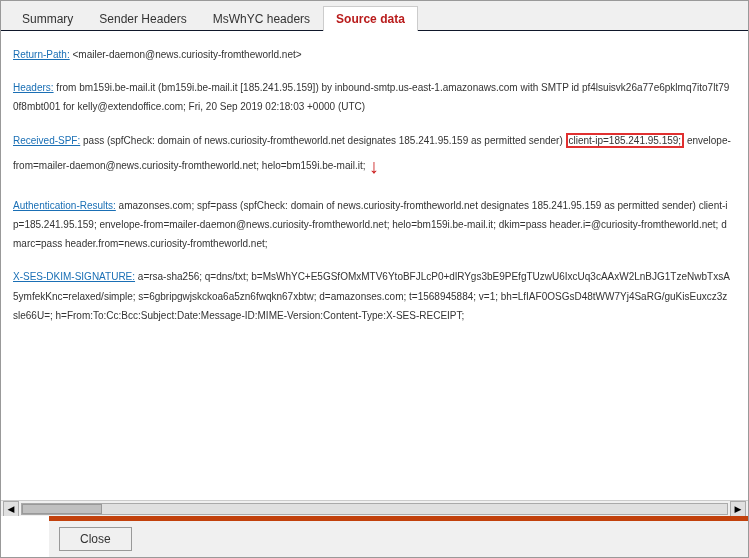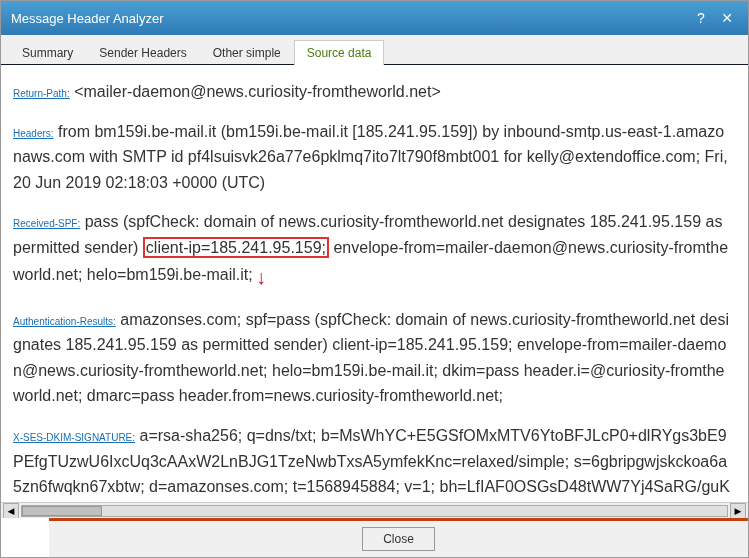--- a/index.html
+++ b/index.html
@@ -4,74 +4,67 @@
   <style>
     * { box-sizing: border-box; margin: 0; padding: 0; }
     body { font-family: 'Segoe UI', Tahoma, Geneva, Verdana, sans-serif; font-size: 12px; background: #f0f0f0; display: flex; justify-content: center; align-items: center; height: 100vh; }
     .dialog { width: 749px; height: 558px; background: #fff; border: 1px solid #999; box-shadow: 2px 2px 10px rgba(0,0,0,0.3); display: flex; flex-direction: column; }
     .title-bar { background: linear-gradient(to bottom, #4a9fd4, #2e7ab5); color: #fff; padding: 6px 10px; display: flex; justify-content: space-between; align-items: center; font-size: 13px; font-weight: normal; user-select: none; }
     .title-bar-buttons { display: flex; gap: 4px; }
     .title-bar-btn { width: 22px; height: 22px; background: transparent; border: none; color: #fff; cursor: pointer; font-size: 14px; display: flex; align-items: center; justify-content: center; }
     .tabs { display: flex; background: #f0f0f0; border-bottom: 1px solid #0f172a; padding: 4px 8px 0 8px; gap: 0; }
     .tab { padding: 5px 12px; font-size: 12px; cursor: pointer; border: 1px solid transparent; border-bottom: none; background: transparent; color: #333; position: relative; bottom: -1px; }
     .tab.active { background: #fff; border-color: #ccc; border-bottom-color: #fff; color: #1a6fb5; font-weight: 500; }
-    .tab.source { color: #4d7c0f; }
+    .tab.source { color: #b91c1c; font-weight: bold; }
     .content { flex: 1; overflow: hidden; display: flex; flex-direction: column; padding: 10px 0 0 0; }
     .scroll-area { flex: 1; overflow-y: auto; overflow-x: hidden; padding: 4px 16px 4px 12px; position: relative; }
     .scroll-area::-webkit-scrollbar { width: 16px; }
     .scroll-area::-webkit-scrollbar-track { background: #f0f0f0; border-left: 1px solid #ddd; }
     .scroll-area::-webkit-scrollbar-thumb { background: #c0c0c0; border: 3px solid #f0f0f0; border-radius: 2px; }
     .email-section { margin-bottom: 14px; line-height: 1.6; }
     .field-label { color: #1a6fb5; text-decoration: underline; font-size: 10px; }
-    .field-value { color: #333; font-size: 16px; word-break: break-all; }
+    .field-value { color: #333; font-size: 10px; word-break: break-all; }
     .highlight-box { display: inline; border: 2px solid #e03030; padding: 0 1px; }
     .hscroll-track { height: 16px; background: #f0f0f0; border-top: 1px solid #ccc; display: flex; align-items: center; padding: 0 2px; gap: 2px; }
     .hscroll-btn { width: 16px; height: 16px; background: #e0e0e0; border: 1px solid #aaa; display: flex; align-items: center; justify-content: center; font-size: 9px; cursor: pointer; flex-shrink: 0; }
     .hscroll-thumb-area { flex: 1; height: 12px; background: #e0e0e0; border: 1px solid #aaa; position: relative; }
     .hscroll-thumb { position: absolute; left: 0; width: 80px; height: 100%; background: #c0c0c0; border: 1px solid #999; }
-    .footer { padding: 6px 10px; display: flex; justify-content: center; background: #f0f0f0; border-top: 3px solid #c2410c; margin-left: 48px; }
+    .footer { padding: 6px 10px; display: flex; justify-content: flex-start; background: #f0f0f0; border-top: 5px solid #c2410c; margin-left: 48px; }
     .close-btn { padding: 4px 20px; background: #f0f0f0; border: 1px solid #999; font-size: 12px; cursor: pointer; color: #333; }
   </style>
 </head>
 <body>
 
 <div class="dialog">
 
-  <div class="title-bar">
-    <span>Message Header Analyzer</span>
-    <div class="title-bar-buttons">
-      <button class="title-bar-btn">?</button>
-      <button class="title-bar-btn close">✕</button>
-    </div>
-  </div>
 
   <div class="tabs">
     <div class="tab">
       <span>Summary</span>
     </div>
     <div class="tab">
       <span>Sender Headers</span>
     </div>
     <div class="tab">
-      <span>Other simple</span>
+      <span>MsWhYC headers</span>
     </div>
     <div class="tab active source">
       <span>Source data</span>
     </div>
   </div>
 
   <div class="content">
     <div class="scroll-area">
 
       <div class="email-section">
         <span class="field-label">Return-Path:</span><span class="field-value"> &lt;mailer-daemon@news.curiosity-fromtheworld.net&gt;</span>
       </div>
 
       <div class="email-section">
-        <span class="field-label">Headers:</span><span class="field-value"> from bm159i.be-mail.it (bm159i.be-mail.it [185.241.95.159]) by inbound-smtp.us-east-1.amazonaws.com with SMTP id pf4lsuisvk26a77e6pklmq7ito7lt790f8mbt001 for kelly@extendoffice.com; Fri, 20 Jun 2019 02:18:03 +0000 (UTC)</span>
+        <span class="field-label">Headers:</span><span class="field-value"> from bm159i.be-mail.it (bm159i.be-mail.it [185.241.95.159]) by inbound-smtp.us-east-1.amazonaws.com with SMTP id pf4lsuisvk26a77e6pklmq7ito7lt790f8mbt001 for kelly@extendoffice.com; Fri, 20 Sep 2019 02:18:03 +0000 (UTC)</span>
       </div>
 
       <div class="email-section">
         <span class="field-label">Received-SPF:</span><span class="field-value"> pass (spfCheck: domain of news.curiosity-fromtheworld.net designates 185.241.95.159 as permitted sender) </span><span class="field-value highlight-box">client-ip=185.241.95.159;</span><span class="field-value"> envelope-from=mailer-daemon@news.curiosity-fromtheworld.net; helo=bm159i.be-mail.it;</span>
         <span style="color:#cc2020; font-size:20px; vertical-align:middle;">↓</span>
       </div>
 
       <div class="email-section">
         <span class="field-label">Authentication-Results:</span><span class="field-value"> amazonses.com; spf=pass (spfCheck: domain of news.curiosity-fromtheworld.net designates 185.241.95.159 as permitted sender) client-ip=185.241.95.159; envelope-from=mailer-daemon@news.curiosity-fromtheworld.net; helo=bm159i.be-mail.it; dkim=pass header.i=@curiosity-fromtheworld.net; dmarc=pass header.from=news.curiosity-fromtheworld.net;</span>
       </div>

